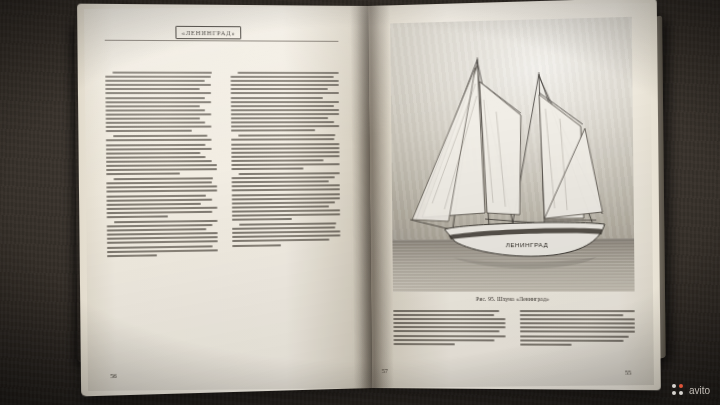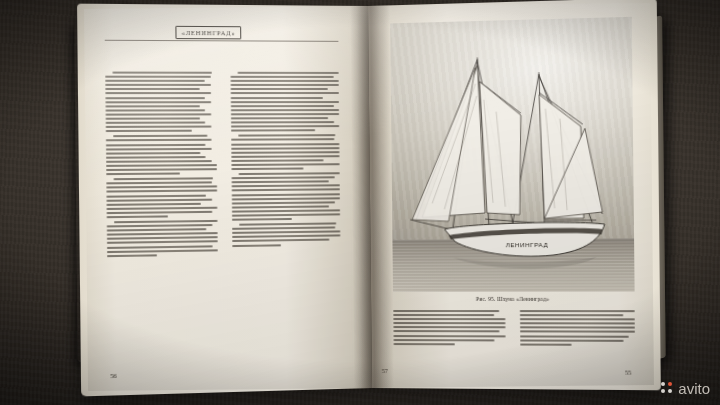--- a/index.html
+++ b/index.html
@@ -149,21 +149,21 @@
   .folio-r{position:absolute;right:4px;bottom:-6px;font-size:6px;color:#3b352d;}
   .folio-r2{position:absolute;left:-12px;bottom:-6px;font-size:6px;color:#3b352d;}
 
   
   .ship{position:absolute;left:0;top:0;width:236px;height:268px;}
 
   
   .wm{
     position:absolute;right:10px;bottom:8px;
     display:flex;align-items:center;gap:4px;
-    color:#cfc9c2;font-family:"Liberation Sans",sans-serif;font-size:15px;
+    color:#cfc9c2;font-family:"Liberation Sans",sans-serif;font-size:10px;
     opacity:.92;
   }
   .wm-dots{position:relative;width:13px;height:13px;}
   .wm-dots i{position:absolute;width:4px;height:4px;border-radius:50%;background:#e8e4df;}
   .wm-dots i:nth-child(1){left:0;top:0;}
   .wm-dots i:nth-child(2){left:7px;top:0;background:#f05a3c;}
   .wm-dots i:nth-child(3){left:0;top:7px;}
   .wm-dots i:nth-child(4){left:7px;top:7px;}
   .vig{
     position:absolute;inset:0;pointer-events:none;

